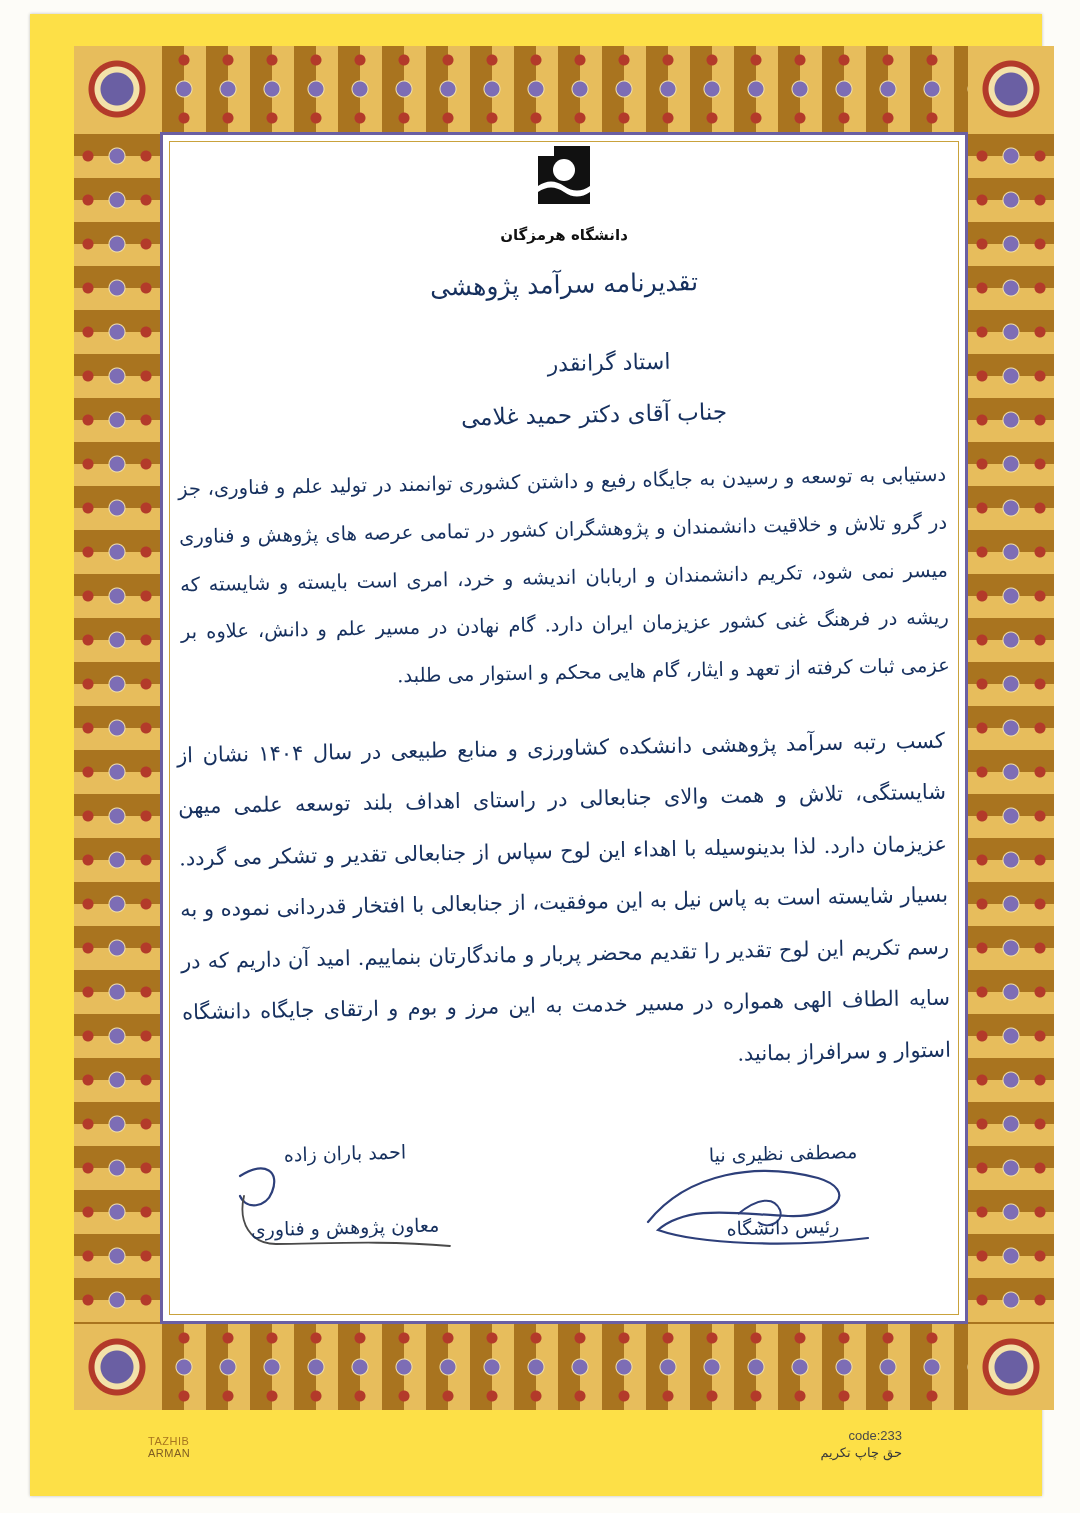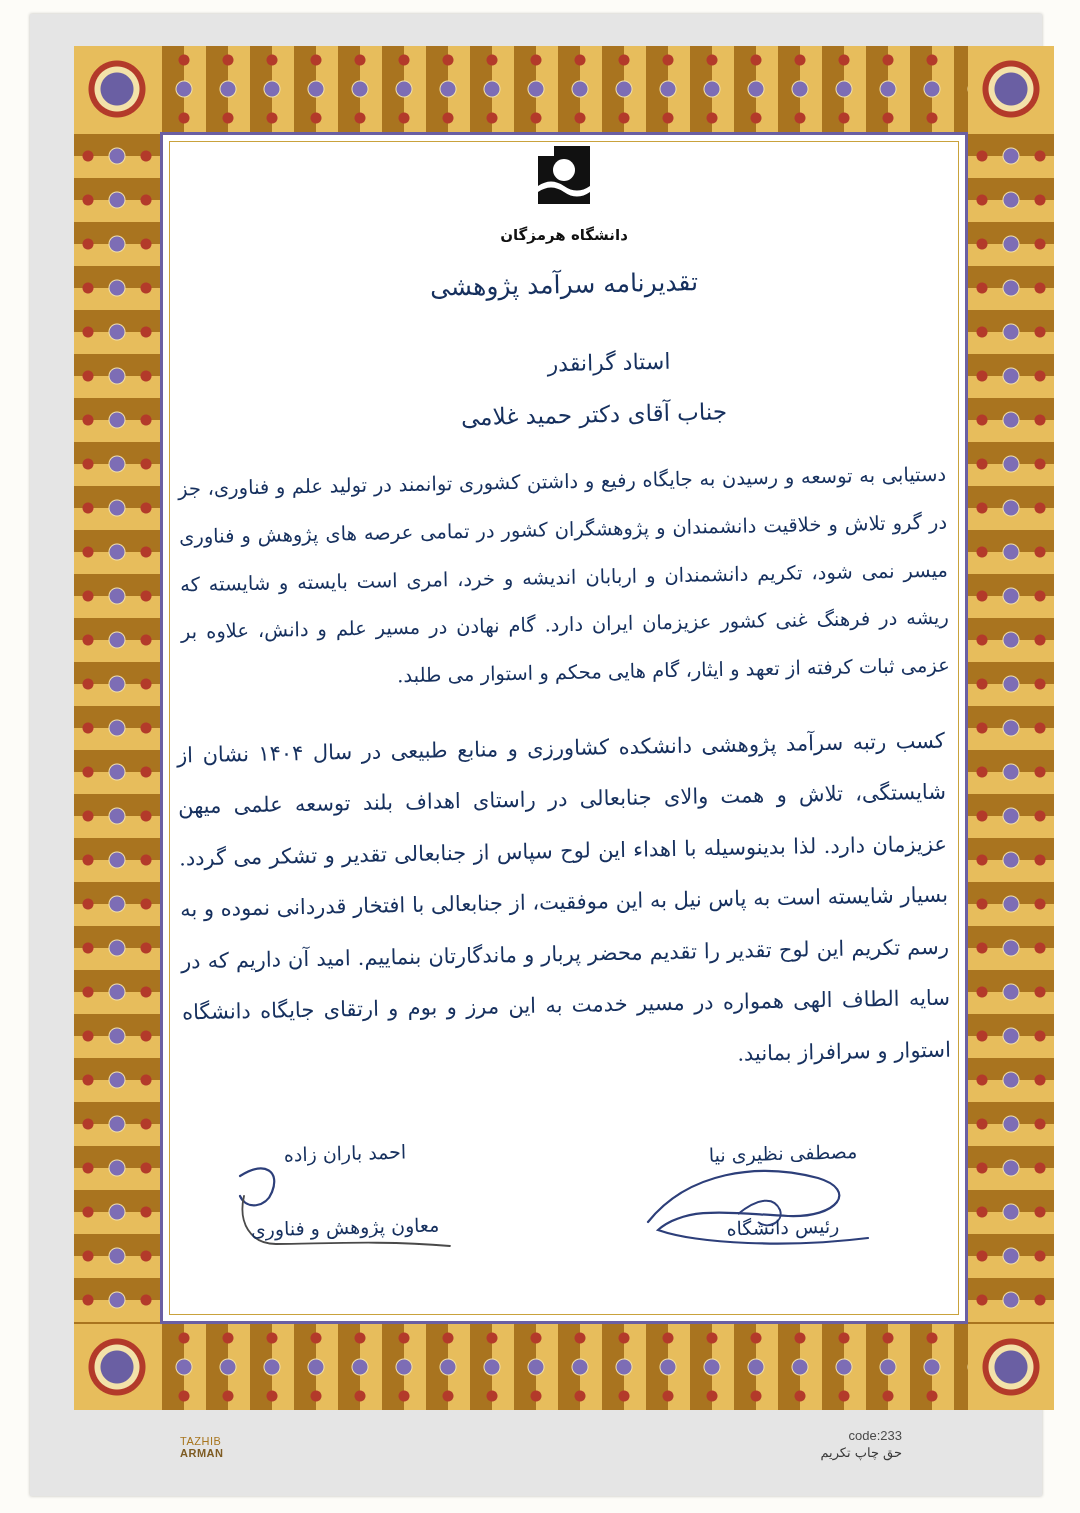--- a/index.html
+++ b/index.html
@@ -21,21 +21,21 @@
     width: 1080px;
     height: 1513px;
     background: #fdfcf8;
   }
   .paper {
     position: absolute;
     left: 30px;
     top: 14px;
     width: 1012px;
     height: 1482px;
-    background: #e5e5e5;
+    background: #fde047;
     box-shadow: 0 0 3px rgba(0,0,0,0.25);
   }
 
   
   .ornate-frame {
     position: absolute;
     left: 44px;
     top: 32px;
     width: 980px;
     height: 1364px;
@@ -229,24 +229,23 @@
     position: absolute;
     left: 118px;
     bottom: 36px;
     font-size: 11px;
     letter-spacing: 0.5px;
     color: #9a6b1e;
     font-family: "Liberation Sans", sans-serif;
     text-align: left;
     direction: ltr;
     line-height: 1.15;
-    margin-left: 32px;
   }
   .footer-left .tz1 { color: #a8761f; }
-  .footer-left .tz2 { color: #7e5c23; font-weight: bold; }
+  .footer-left .tz2 { color: #7e5c23; font-weight: normal; }
 
   .footer-right {
     position: absolute;
     right: 140px;
     bottom: 34px;
     text-align: right;
     direction: rtl;
     line-height: 1.3;
   }
   .footer-code {

